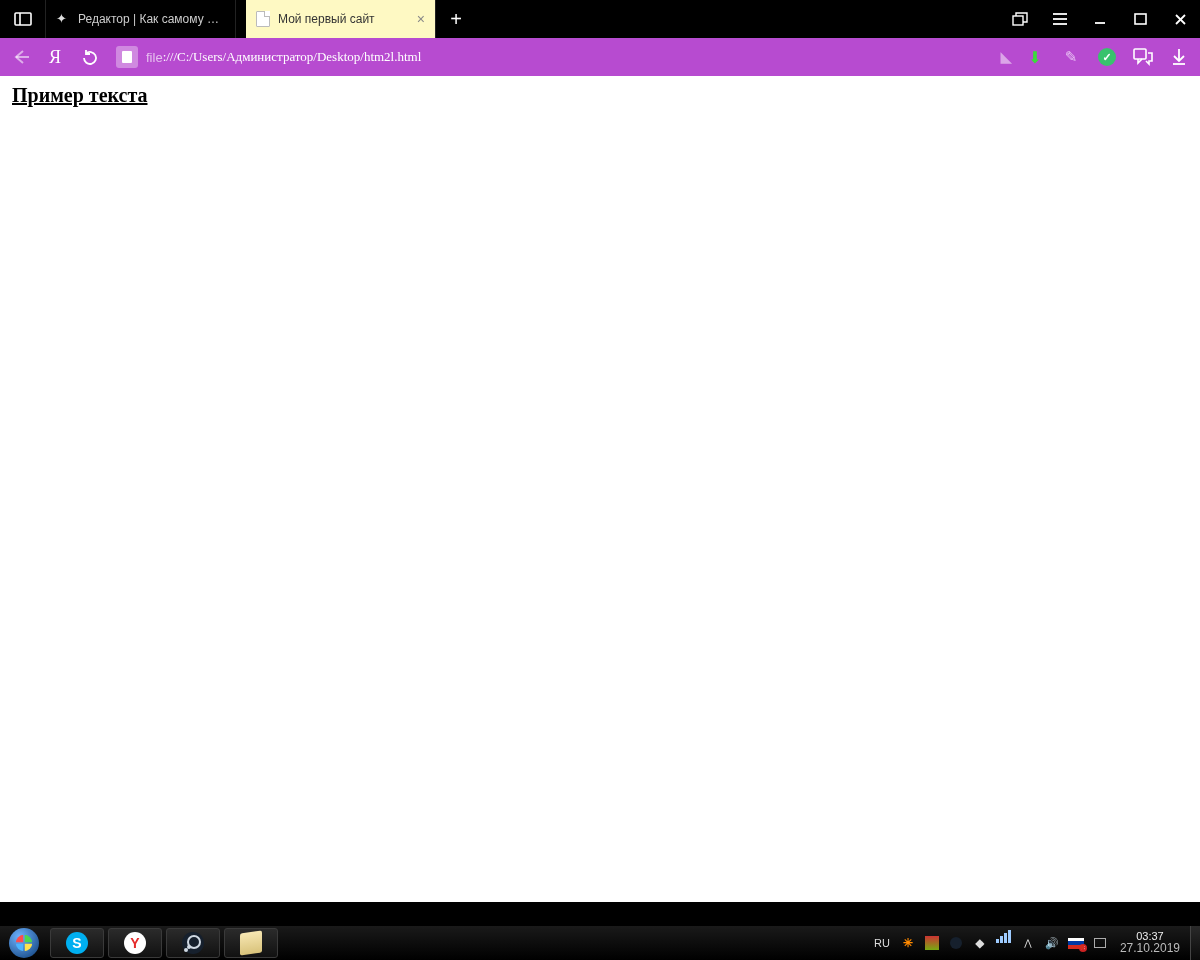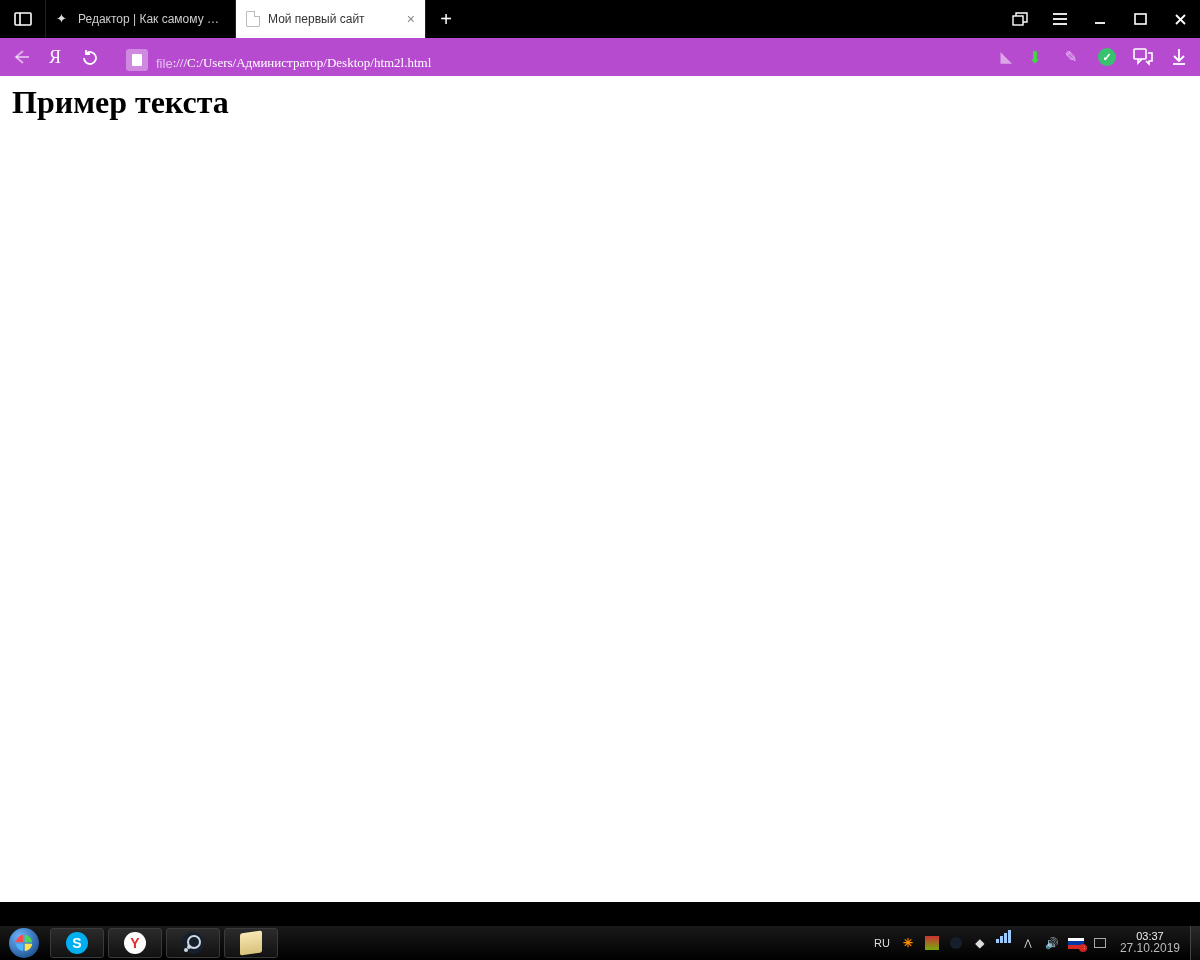--- a/index.html
+++ b/index.html
@@ -5,52 +5,52 @@
   * { box-sizing: border-box; margin: 0; padding: 0; }
   html, body { width: 1200px; height: 960px; font-family: "Segoe UI", Arial, sans-serif; overflow: hidden; background:#fff; }
   .window { width: 1200px; height: 960px; display: flex; flex-direction: column; }
 
   
   .titlebar { height: 38px; background:#000; display:flex; align-items:stretch; color:#fff; }
   .tb-panel-btn { width:46px; display:flex; align-items:center; justify-content:center; border-right:1px solid #222; }
   .tb-panel-btn svg { stroke:#fff; }
   .tab { display:flex; align-items:center; padding:0 10px; font-size:12px; min-width:190px; max-width:190px; border-right:1px solid #222; gap:8px; position:relative; }
   .tab.inactive { background:#000; color:#ccc; }
-  .tab.active   { background:#ffffff; color:#333; }
+  .tab.active   { background:#fef9c3; color:#333;margin-left:10px; }
   .tab .tlabel { white-space:nowrap; overflow:hidden; text-overflow:ellipsis; flex:1; }
   .tab .close { font-size:14px; color:#888; }
   .sparkle { width:14px; height:14px; display:inline-block; position:relative; }
   .sparkle:before { content:"✦"; font-size:13px; color:#ddd; position:absolute; left:0; top:-1px; }
   .file-ico { width:14px; height:16px; border:1px solid #bbb; border-radius:1px; background:#fff; position:relative; }
   .file-ico:after{ content:""; position:absolute; right:-1px; top:-1px; width:5px; height:5px; background:#fff; border-left:1px solid #bbb; border-bottom:1px solid #bbb; }
   .newtab { width:40px; display:flex; align-items:center; justify-content:center; font-size:20px; color:#fff; }
   .tb-spacer { flex:1; }
   .tb-controls { display:flex; align-items:center; }
   .tb-controls .c { width:40px; height:38px; display:flex; align-items:center; justify-content:center; }
   .tb-controls svg { stroke:#fff; }
 
   
   .addrbar { height:38px; background:#b74bd0; display:flex; align-items:center; padding:0 8px 0 4px; color:#fff; }
   .ab-btn { width:34px; height:30px; display:flex; align-items:center; justify-content:center; border-radius:3px; }
-  .url-field { flex:1; display:flex; align-items:flex-end; height:28px; margin:0 20px; font-size:13px; color:#fff; }
+  .url-field { flex:1; display:flex; align-items:center; height:28px; margin:0 10px; font-size:13px; color:#fff; }
   .url-prefix { color:rgba(255,255,255,0.65); }
   .url-rest   { color:#fff;font-family:Liberation Serif, serif; }
   .page-ico { width:22px; height:22px; border-radius:3px; background:rgba(255,255,255,0.35); display:flex; align-items:center; justify-content:center; margin-right:8px; }
   .page-ico:before{ content:""; width:10px; height:12px; background:#fff; border-radius:1px; }
   .ab-right { display:flex; align-items:center; gap:10px; padding-left:8px; }
   .ab-right .ic { width:26px; height:26px; display:flex; align-items:center; justify-content:center; }
   .dl-arrow { color:#3bdc3b; font-size:16px; }
   .feather { color:#e8c1f3; font-size:15px; }
   .shield-check { width:18px; height:18px; border-radius:50%; background:#39c26d; display:flex; align-items:center; justify-content:center; color:#fff; font-size:11px; font-weight:bold;}
   .ya-letter { font-family: "Times New Roman", serif; font-size:18px; color:#fff; }
   .bookmark-flag { color:rgba(255,255,255,0.5); font-size:15px; margin-right:2px; }
 
   
   .page { flex:1; background:#fff; padding:8px 12px; overflow:auto; }
-  .page h1 { font-family:"Times New Roman", serif; font-weight:bold; font-size:32px; }
+  .page h1 { font-family:"Times New Roman", serif; font-weight:bold; font-size:20px;text-decoration:underline; }
 
   
   .gap { height:24px; background:#000; }
 
   
   .taskbar { height:34px; background:linear-gradient(#1a1a1a,#000); display:flex; align-items:center; color:#fff; font-size:11px; }
   .start { width:48px; height:34px; display:flex; align-items:center; justify-content:center; }
   .start .orb { width:30px; height:30px; border-radius:50%; background:radial-gradient(circle at 35% 30%, #6fb3ff, #0a3a74); position:relative; overflow:hidden; }
   .start .orb:after{ content:""; position:absolute; inset:4px; background:
      linear-gradient(#ff4d4d,#ff4d4d) top left/10px 10px no-repeat,

